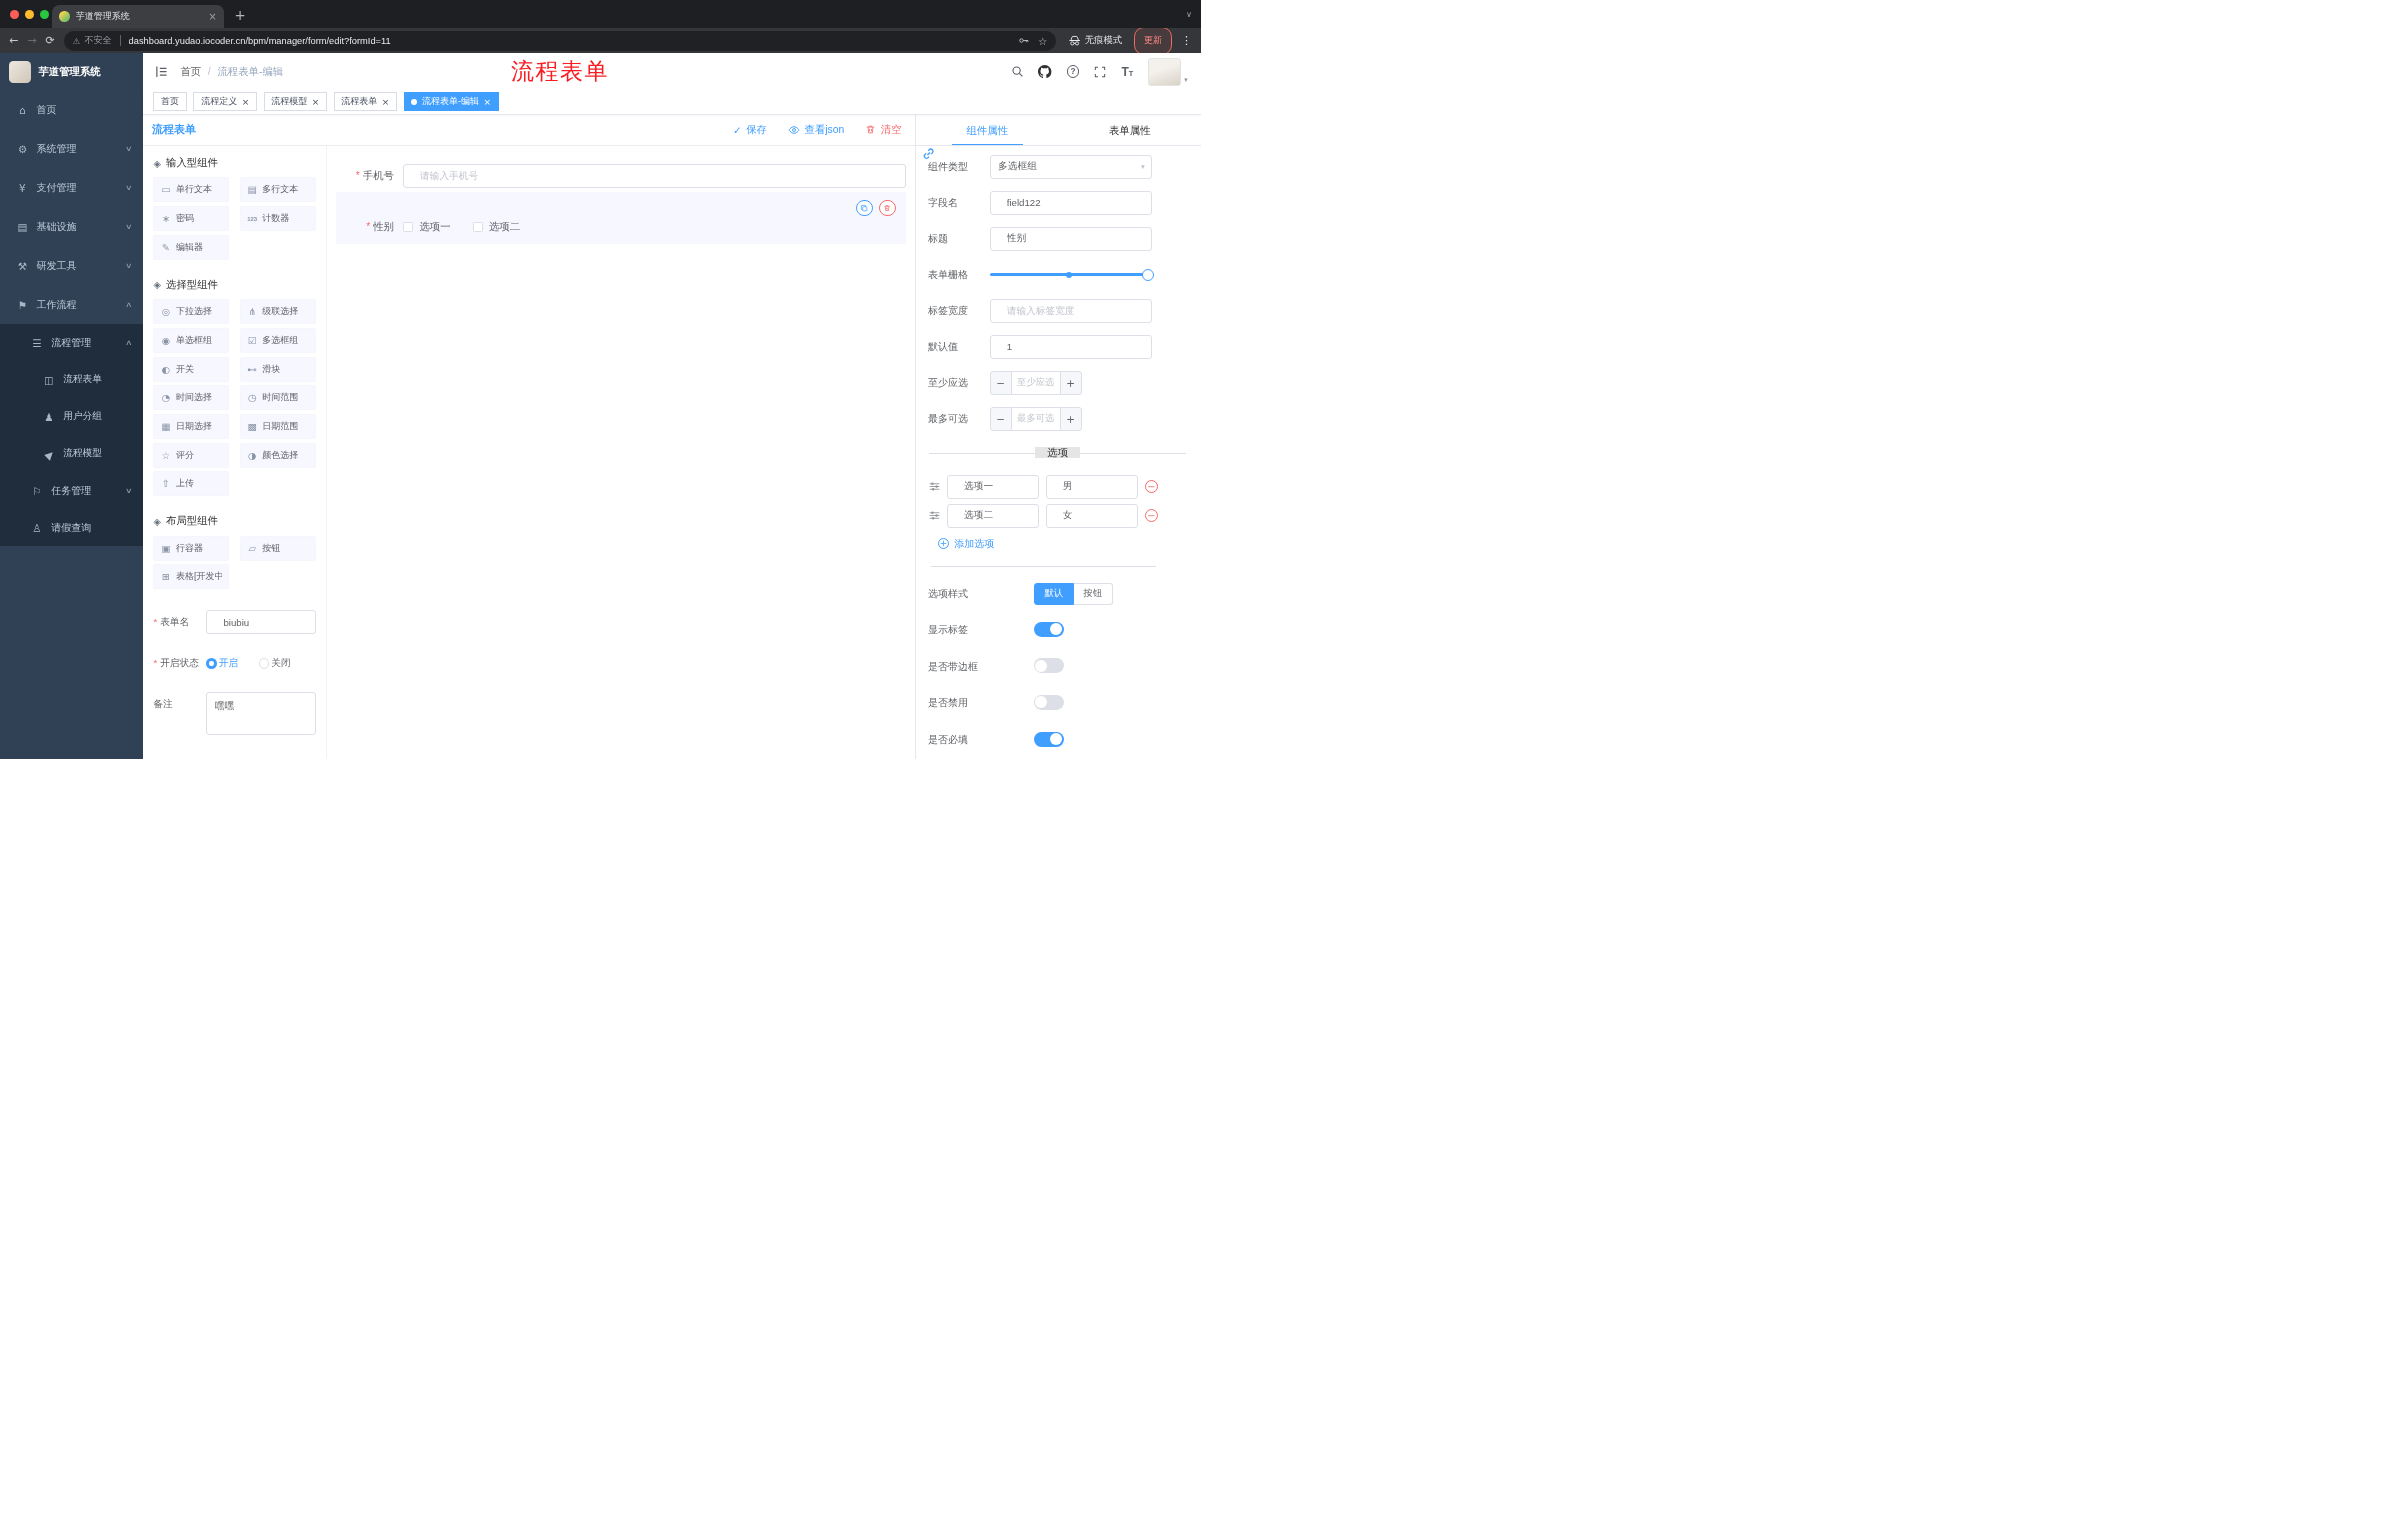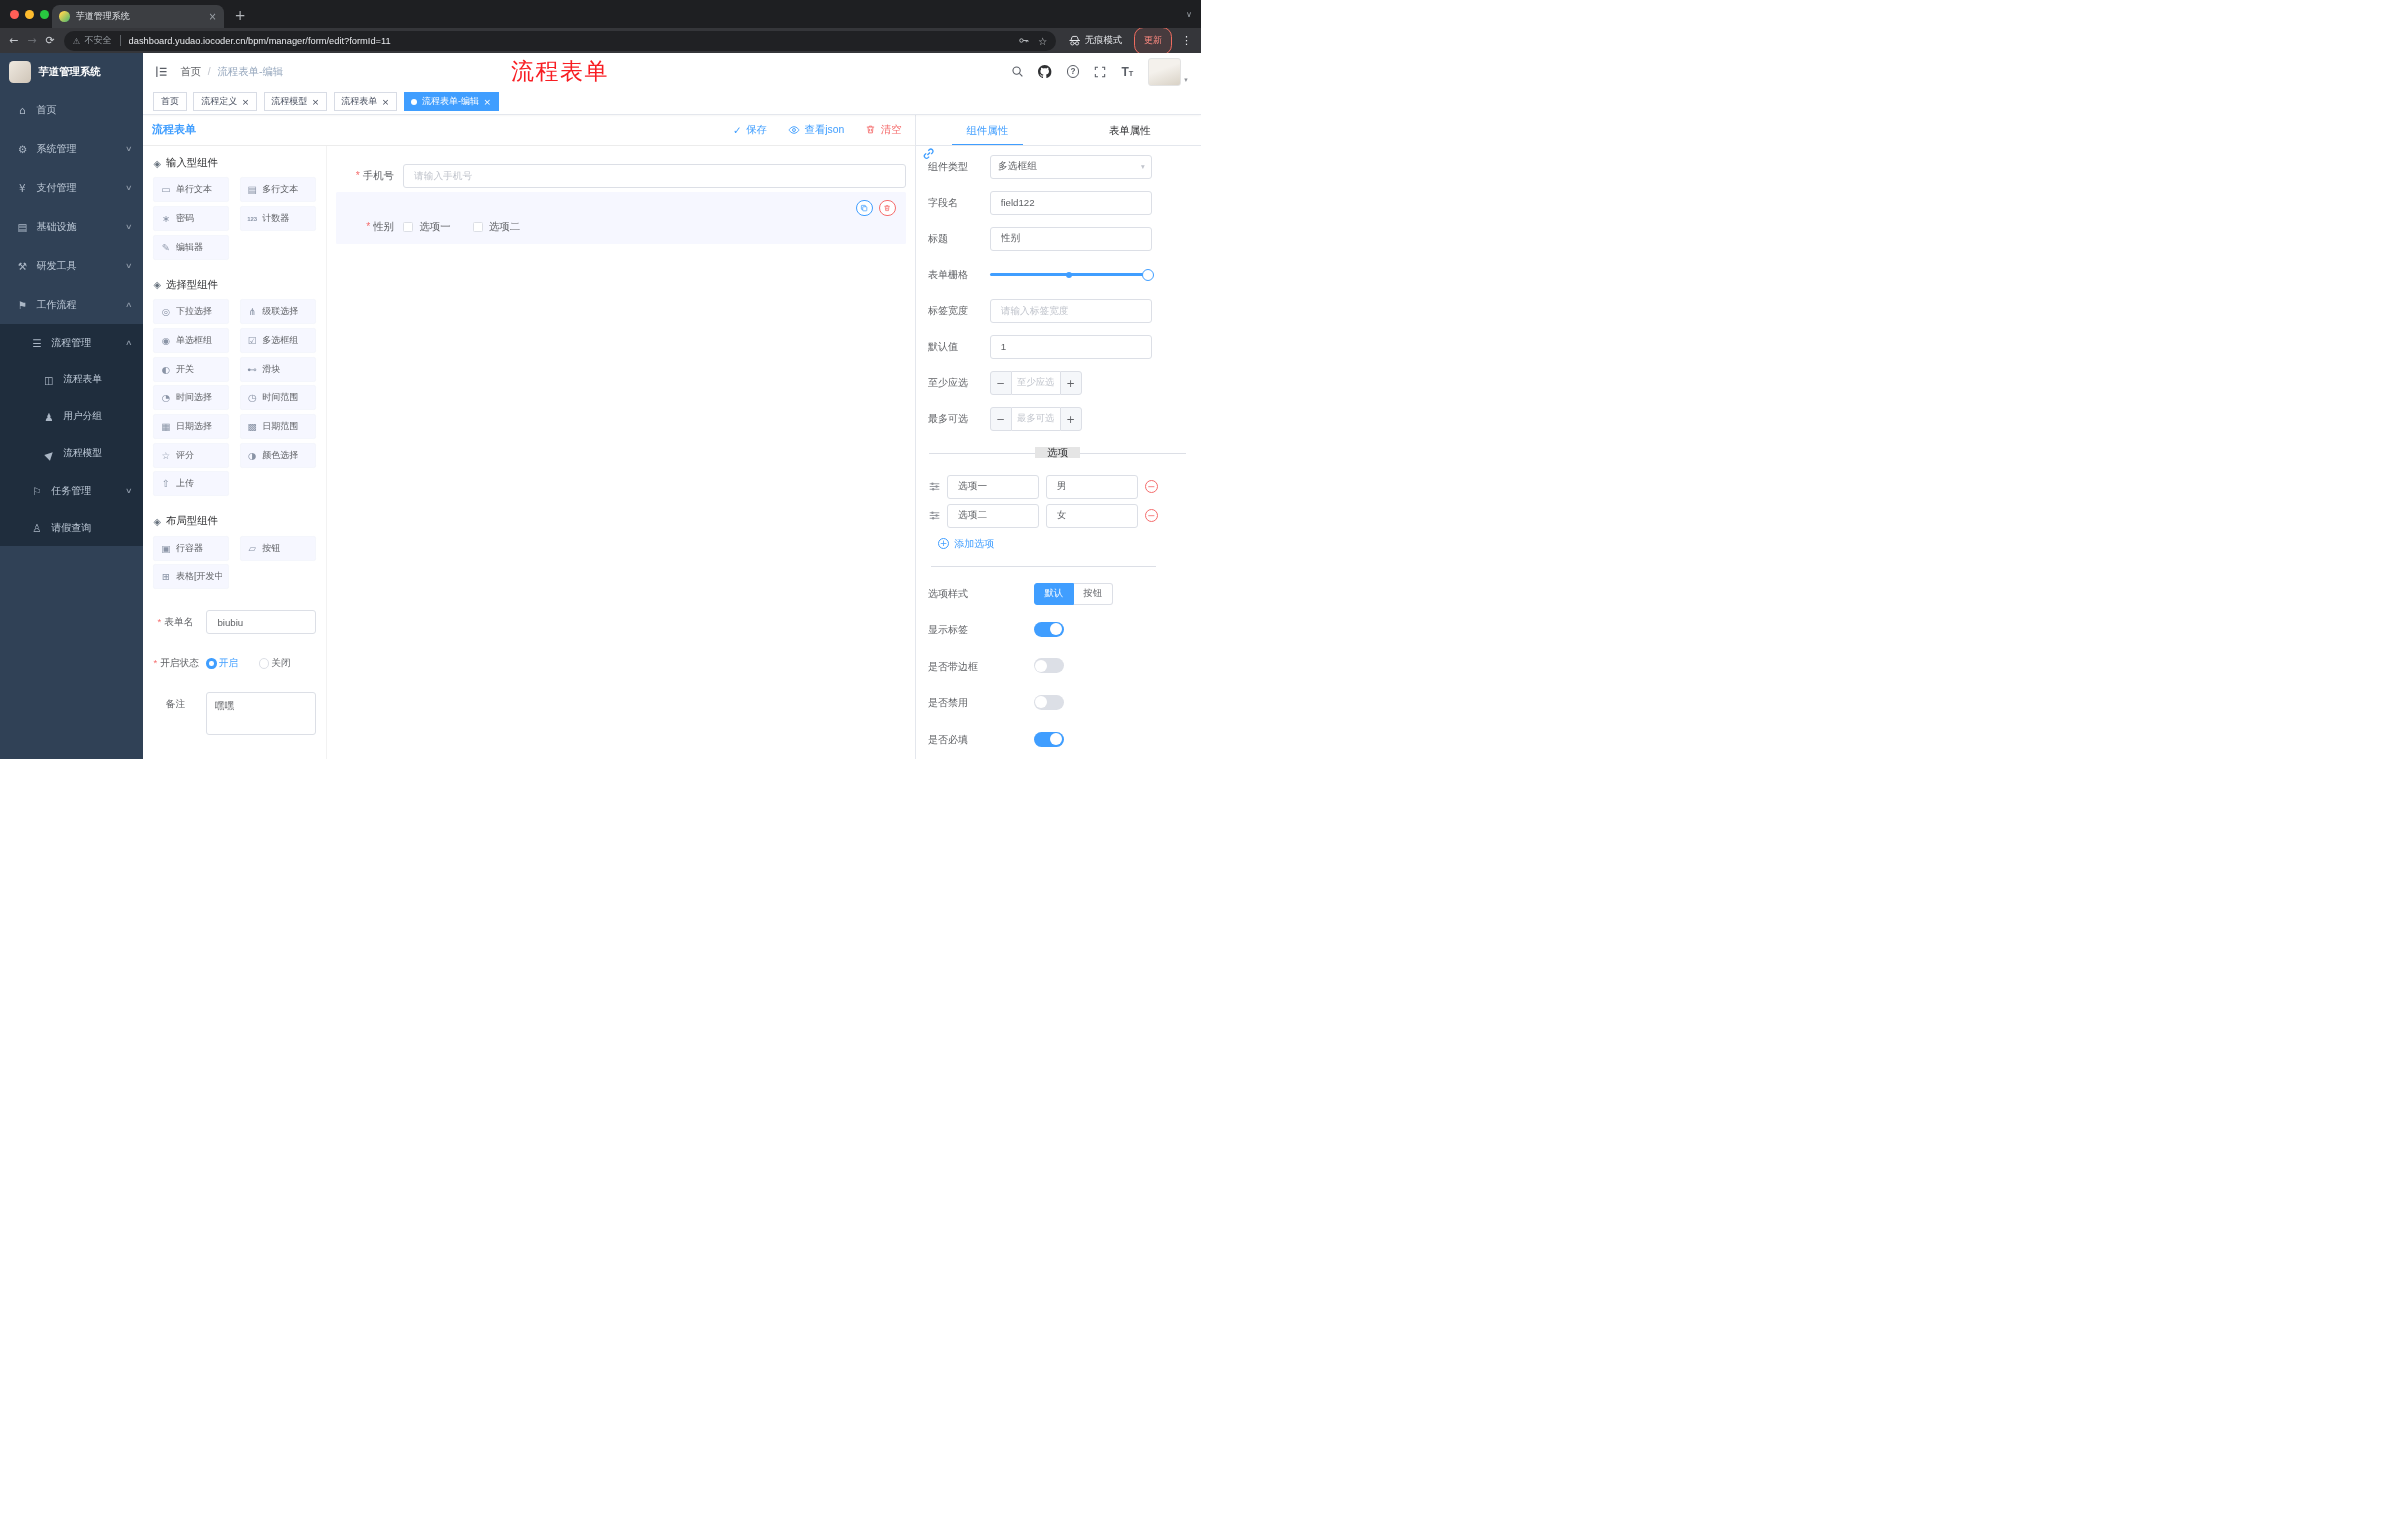--- a/index.html
+++ b/index.html
@@ -93,24 +93,24 @@
 .sec-title .sec-icon { color:#66717d; font-size:9.7px; }
 .sec { margin-bottom:18px; }
 .grid { display:grid; grid-template-columns:1fr 1fr; gap:3.7px 10.4px; }
 .tile { height:25px; background:#f6f7ff; border:0.7px solid #f4f6fc; border-radius:2.2px; display:flex; align-items:center; gap:4.5px; padding:0 6px; font-size:9px; color:#606266; cursor:move; overflow:hidden; }
 .tile-icon { color:#8a94a6; font-size:9.7px; width:11px; text-align:center; flex-shrink:0; }
 .tile-icon.num { font-size:6px; font-weight:bold; letter-spacing:0; }
 .tile span.lbl { white-space:nowrap; overflow:hidden; }
 
 .meta { margin-top:21px; font-size:9.7px; color:#606266; }
 .meta-row { display:flex; align-items:flex-start; margin-bottom:17px; }
-.meta-label { width:53px; text-align:center; padding-right:9px; line-height:24px; flex-shrink:0; white-space:nowrap; }
+.meta-label { width:53px; text-align:left; padding-right:9px; line-height:24px; flex-shrink:0; white-space:nowrap; }
 .req::before { content:"*"; color:#f56c6c; margin-right:3px; }
 .meta-ctrl { flex:1; }
-input.el, textarea.el { width:100%; height:24px; border:0.7px solid #dcdfe6; border-radius:3px; padding:0 10px; font-size:9.7px; color:#606266; outline:none; background:#fff; font-family:inherit; }
+input.el, textarea.el { width:100%; height:24px; border:0.7px solid #dcdfe6; border-radius:3px; padding:0 16px; font-size:9.7px; color:#606266; outline:none; background:#fff; font-family:inherit; }
 textarea.el { height:43px; padding:5.2px 7.4px; resize:none; line-height:1.4; }
 input.el::placeholder, textarea.el::placeholder { color:#c0c4cc; }
 .radio { display:inline-flex; align-items:center; gap:2px; margin-right:18px; line-height:24px; cursor:pointer; }
 .rdot { width:10.4px; height:10.4px; border-radius:50%; border:0.7px solid #dcdfe6; background:#fff; flex-shrink:0; }
 .radio.on .rdot { border:3px solid #409eff; }
 .radio.on .rlabel { color:#409eff; }
 
 
 .canvas { flex:1; min-width:0; padding:18px 9px 0 9px; background:#fff; }
 .c-row { display:flex; align-items:center; }

